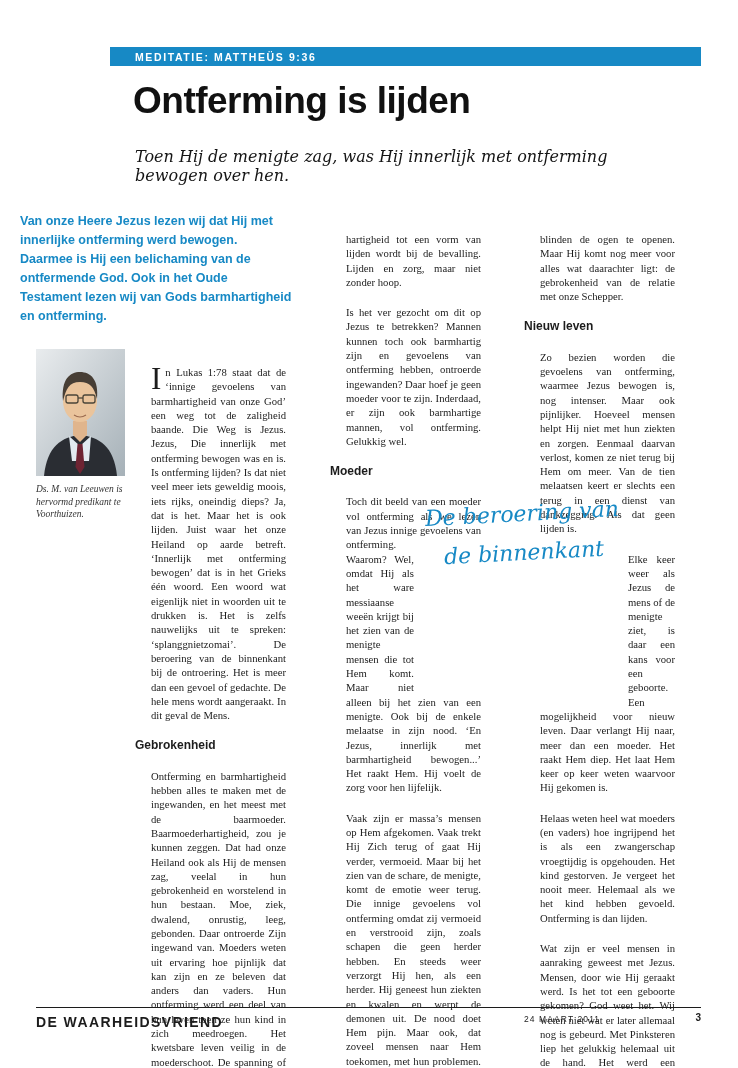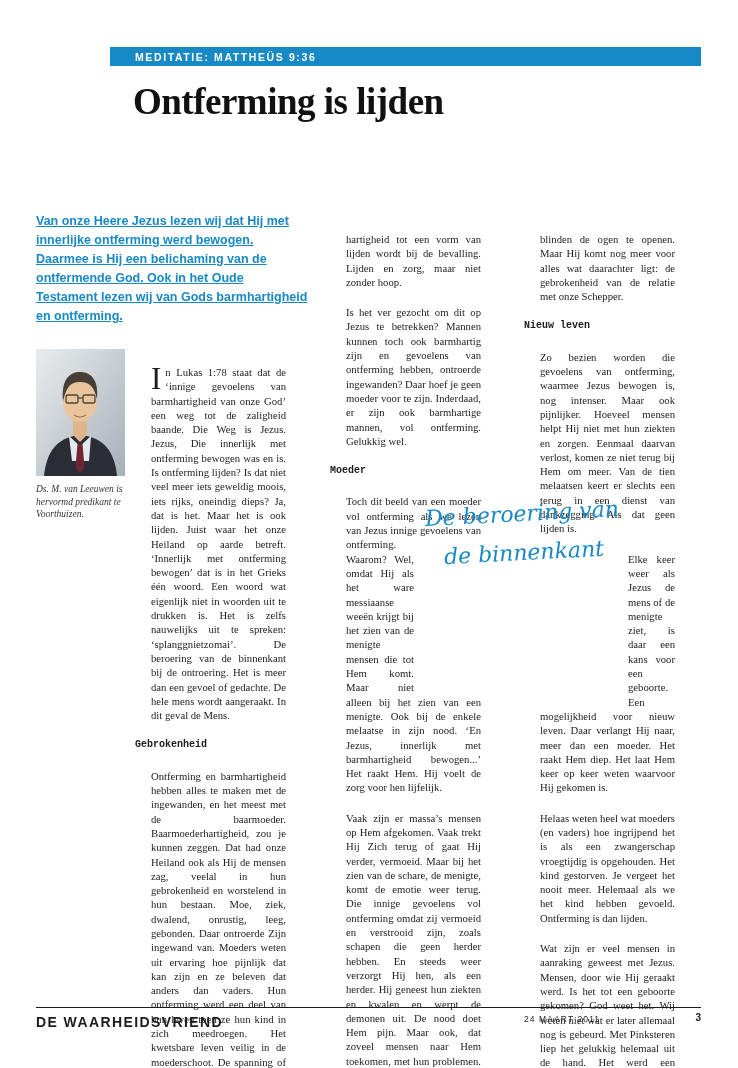--- a/index.html
+++ b/index.html
@@ -16,34 +16,34 @@
   .kicker-bar {
     position: absolute; left: 110px; top: 47px; width: 591px; height: 19px;
     background: var(--accent, #1789c5); display: flex; align-items: center;
   }
   .kicker-text {
     font-family: "Liberation Sans", sans-serif; font-size: 10.5px; font-weight: bold;
     color: #ffffff; letter-spacing: 1.6px; margin-left: 25px; text-transform: uppercase;
   }
   .title {
     position: absolute; left: 133px; top: 80px;
-    font-family: Liberation Serif, serif; font-weight: bold;
+    font-family: Liberation Sans, sans-serif; font-weight: bold;
     font-size: 37px; letter-spacing: -0.5px; color: #111;
   }
   .subtitle {
     position: absolute; left: 135px; top: 147px; width: 540px;
     font-family: "DejaVu Serif", serif; font-style: italic;
     font-size: 16px; color: #141414;
   }
 
   
   .intro {
-    position: absolute; left: 36px; top: 212px; width: 272px;
+    position: absolute; left: 20px; top: 212px; width: 272px;
     font-family: "Liberation Sans", sans-serif; font-weight: bold;
-    font-size: 12.5px; line-height: 19px; color: var(--accent, #1789c5); text-decoration: underline;
+    font-size: 12.5px; line-height: 19px; color: var(--accent, #1789c5);
   }
 
   
   .photo {
     position: absolute; left: 36px; top: 349px; width: 89px; height: 127px;
     overflow: hidden; background: #cfd6da;
   }
   .caption {
     position: absolute; left: 36px; top: 483px; width: 94px;
     font-style: italic; font-size: 9.5px; line-height: 12.5px; color: #333;
@@ -54,22 +54,22 @@
     position: absolute; width: 167px;
     font-size: 10.7px; line-height: 14.3px; text-align: justify;
     hyphens: auto; -webkit-hyphens: auto;
   }
   .col1 { left: 135px; top: 349px; }
   .col2 { left: 330px; top: 216px; }
   .col3 { left: 524px; top: 216px; }
 
   .para { margin: 16px; }
   .subhead {
-    font-family: Liberation Mono, monospace; font-weight: bold;
-    font-size: 10px; line-height: 14.3px; margin: 5px 0 1px 0; text-align: left;
+    font-family: Liberation Sans, sans-serif; font-weight: bold;
+    font-size: 12px; line-height: 14.3px; margin: 5px 0 1px 0; text-align: left;
   }
   .dropcap {
     float: left; font-size: 31px; line-height: 26px;
     padding: 1px 4px 0 0; color: #1c1c1c;
   }
   .spacer-right { float: right; width: 67px; height: 144px; }
   .spacer-left  { float: left;  width: 88px; height: 144px; }
   .author { margin-top: 1px; text-align: left; font-weight: bold; font-size: 10.8px; }
 
   
@@ -101,20 +101,21 @@
 </head>
 <body>
 
 <div class="page">
 
   <div class="kicker-bar">
     <span class="kicker-text">MEDITATIE: MATTHEÜS 9:36</span>
   </div>
 
   <h1 class="title">Ontferming is lijden</h1>
+  <p class="subtitle">Toen Hij de menigte zag, was Hij innerlijk met ontferming bewogen over hen.</p>
 
   <p class="intro">Van onze Heere Jezus lezen wij dat Hij met innerlijke ontferming werd bewogen. Daarmee is Hij een belichaming van de ontfermende God. Ook in het Oude Testament lezen wij van Gods barmhartigheid en ontferming.</p>
 
   <figure class="photo">
     <svg viewBox="0 0 89 127" width="89" height="127" xmlns="http://www.w3.org/2000/svg" role="img">
       <defs>
         <linearGradient id="pbg" x1="0" y1="0" x2="1" y2="1">
           <stop offset="0" stop-color="#e9ecee"></stop>
           <stop offset="1" stop-color="#a6b1b8"></stop>
         </linearGradient>

